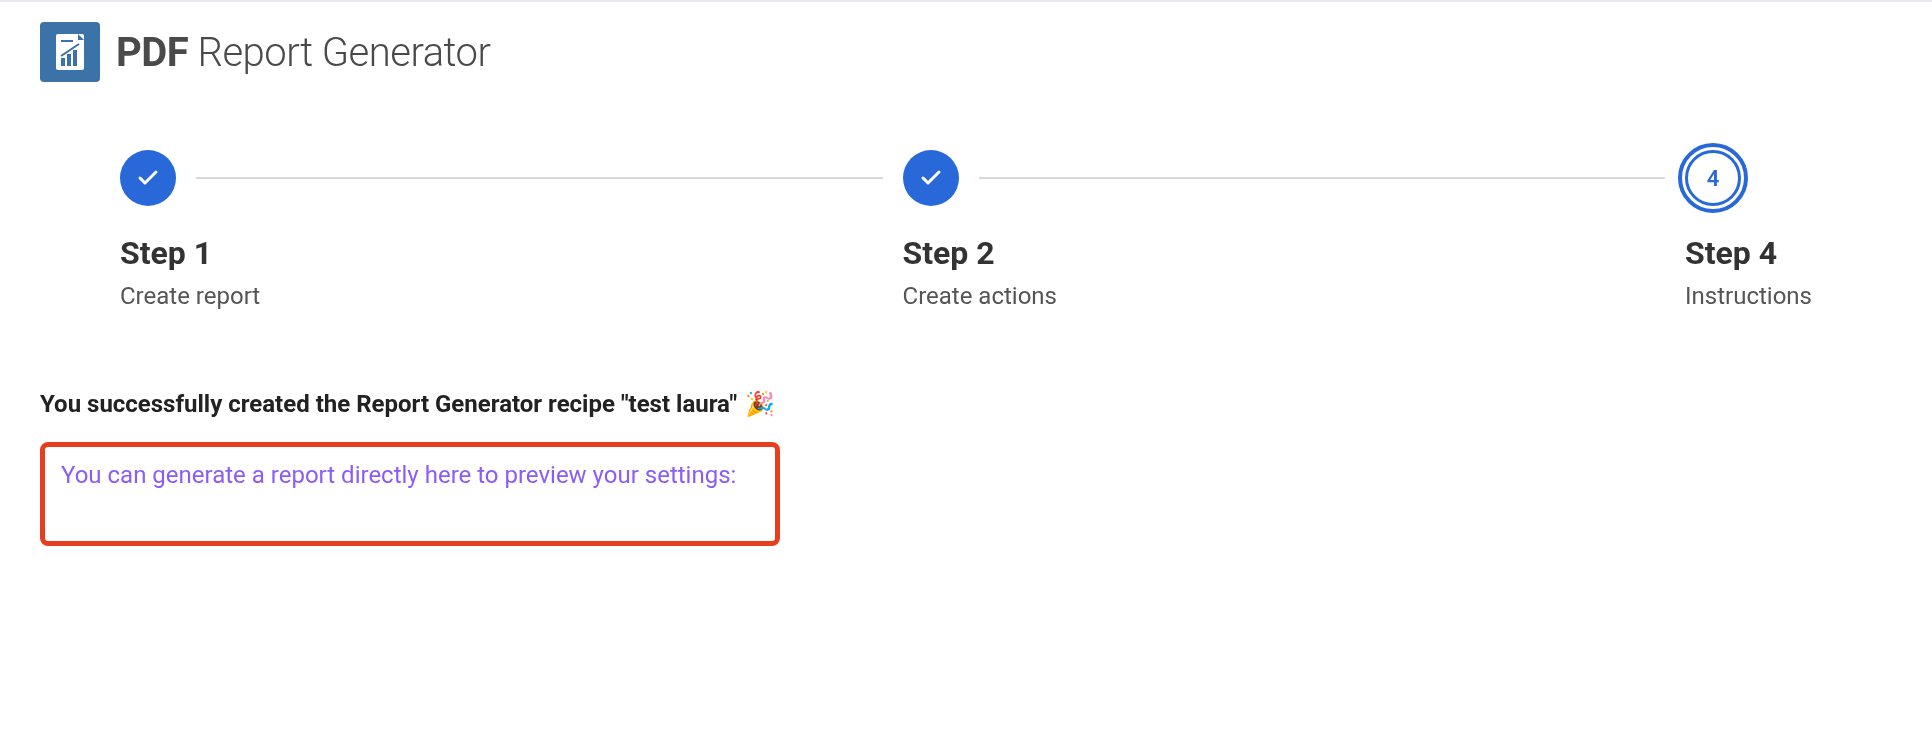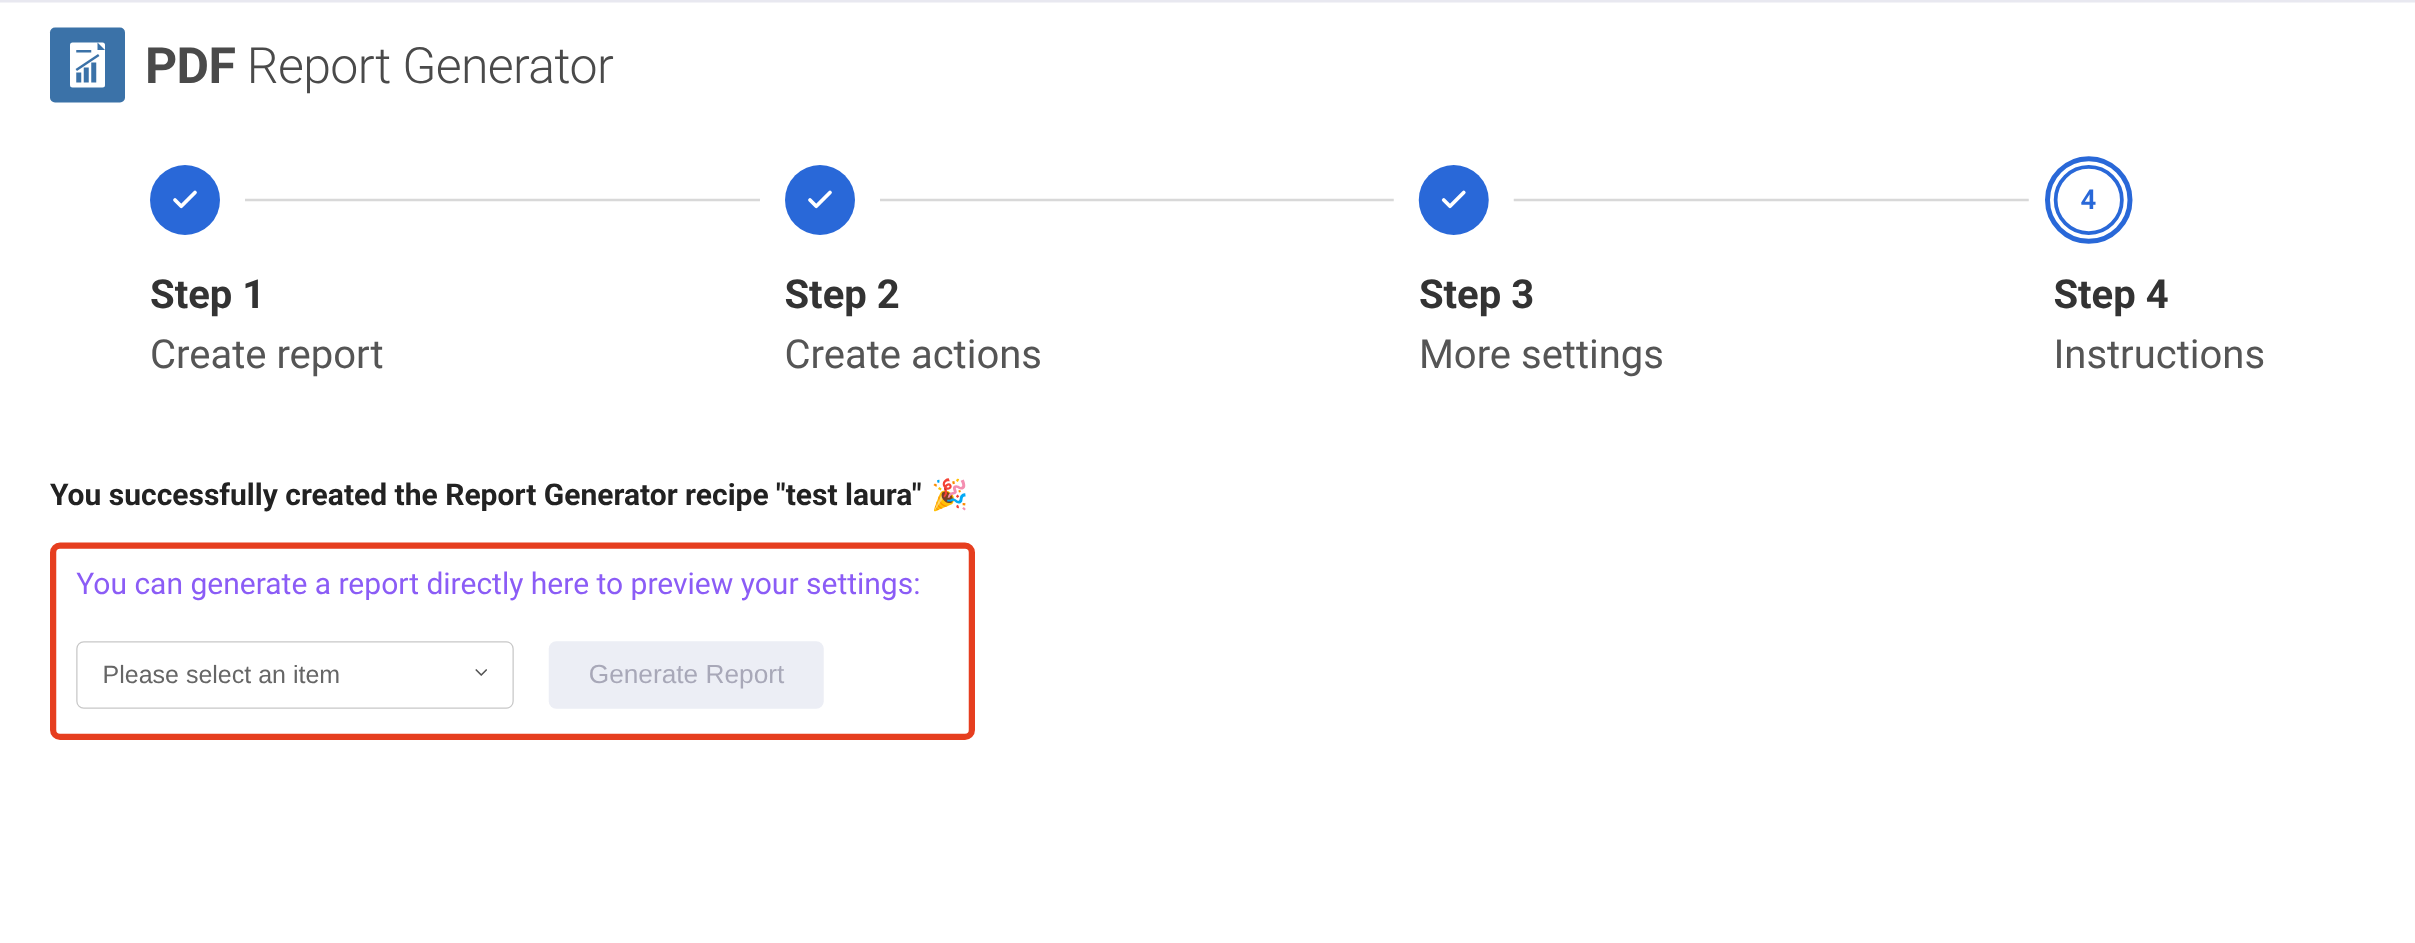--- a/index.html
+++ b/index.html
@@ -15,21 +15,21 @@
     }
     .container {
       max-width: 1932px;
       padding: 20px 40px;
       border-top: 2px solid #e8e8f0;
     }
     .header {
       display: flex;
       align-items: center;
       gap: 16px;
-      margin-bottom: 50px;
+      margin-bottom: 68px;
     }
     .logo-icon {
       width: 60px;
       height: 60px;
       background: #3b72a8;
       border-radius: 4px;
       position: relative;
       display: flex;
       align-items: center;
       justify-content: center;
@@ -103,21 +103,21 @@
     .step-labels {
       margin-top: 28px;
     }
     .step-title {
       font-size: 32px;
       font-weight: 700;
       color: #333;
       margin-bottom: 10px;
     }
     .step-desc {
-      font-size: 32px;
+      font-size: 24px;
       font-weight: 400;
       color: #555;
     }
     .content {
       margin-top: 60px;
     }
     .success-message {
       font-size: 24px;
       font-weight: 700;
       color: #222;
@@ -226,34 +226,20 @@
             </svg>
         </div>
         <div class="step-connector"></div>
       </div>
       <div class="step-labels">
         <div class="step-title">Step 2</div>
         <div class="step-desc">Create actions</div>
       </div>
     </div>
 
-    <div class="step">
-      <div class="step-circle-wrap">
-        <div class="step-circle">
-          <svg class="step-check" width="24" height="24" viewBox="0 0 24 24" fill="none" stroke="currentColor" stroke-width="3" stroke-linecap="round" stroke-linejoin="round">
-              <polyline points="20 6 9 17 4 12"></polyline>
-            </svg>
-        </div>
-        <div class="step-connector"></div>
-      </div>
-      <div class="step-labels">
-        <div class="step-title">Step 3</div>
-        <div class="step-desc">More settings</div>
-      </div>
-    </div>
 
     <div class="step">
       <div class="step-circle-wrap">
         <div class="step-circle active">
           <span class="step-number">4</span>
         </div>
       </div>
       <div class="step-labels">
         <div class="step-title">Step 4</div>
         <div class="step-desc">Instructions</div>
@@ -262,28 +248,15 @@
   </div>
 
   <div class="content">
     <div class="success-message">
       <span>You successfully created the Report Generator recipe "test laura"</span>
       <span>🎉</span>
     </div>
 
     <div class="highlight-box">
       <div class="highlight-text">You can generate a report directly here to preview your settings:</div>
-      <div class="controls-row">
-        <div class="select-wrap">
-          <button class="select-input">
-            <span>Please select an item</span>
-          </button>
-          <span class="select-chevron">
-            <svg width="16" height="16" viewBox="0 0 24 24" fill="none" stroke="currentColor" stroke-width="2" stroke-linecap="round" stroke-linejoin="round">
-                <polyline points="6 9 12 15 18 9"></polyline>
-              </svg>
-          </span>
-        </div>
-        <button class="generate-btn" disabled="">Generate Report</button>
-      </div>
     </div>
   </div>
 </div>
 
 </body></html>

